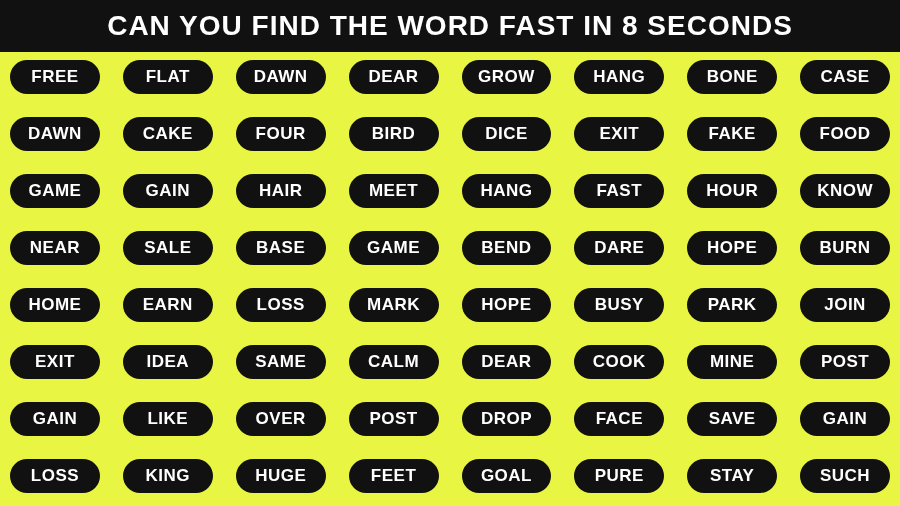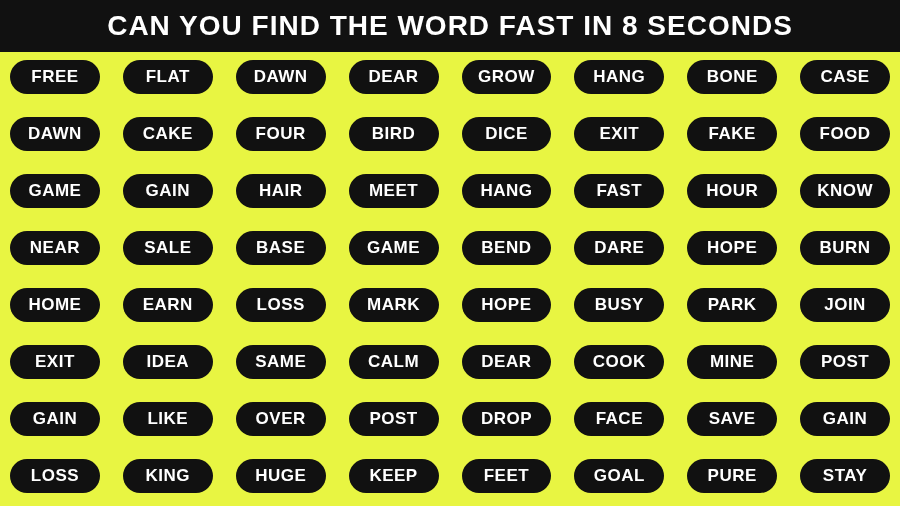--- a/index.html
+++ b/index.html
@@ -105,21 +105,20 @@
     <div class="word-pill">LIKE</div>
     <div class="word-pill">OVER</div>
     <div class="word-pill">POST</div>
     <div class="word-pill">DROP</div>
     <div class="word-pill">FACE</div>
     <div class="word-pill">SAVE</div>
     <div class="word-pill">GAIN</div>
     <div class="word-pill">LOSS</div>
     <div class="word-pill">KING</div>
     <div class="word-pill">HUGE</div>
-    <div class="word-pill">KEEP</div>
     <div class="word-pill">FEET</div>
     <div class="word-pill">GOAL</div>
     <div class="word-pill">PURE</div>
     <div class="word-pill">STAY</div>
     <div class="word-pill">SUCH</div>
     <div class="word-pill">HOUR</div>
     <div class="word-pill">BOOK</div>
   </div>
 
 </body></html>

